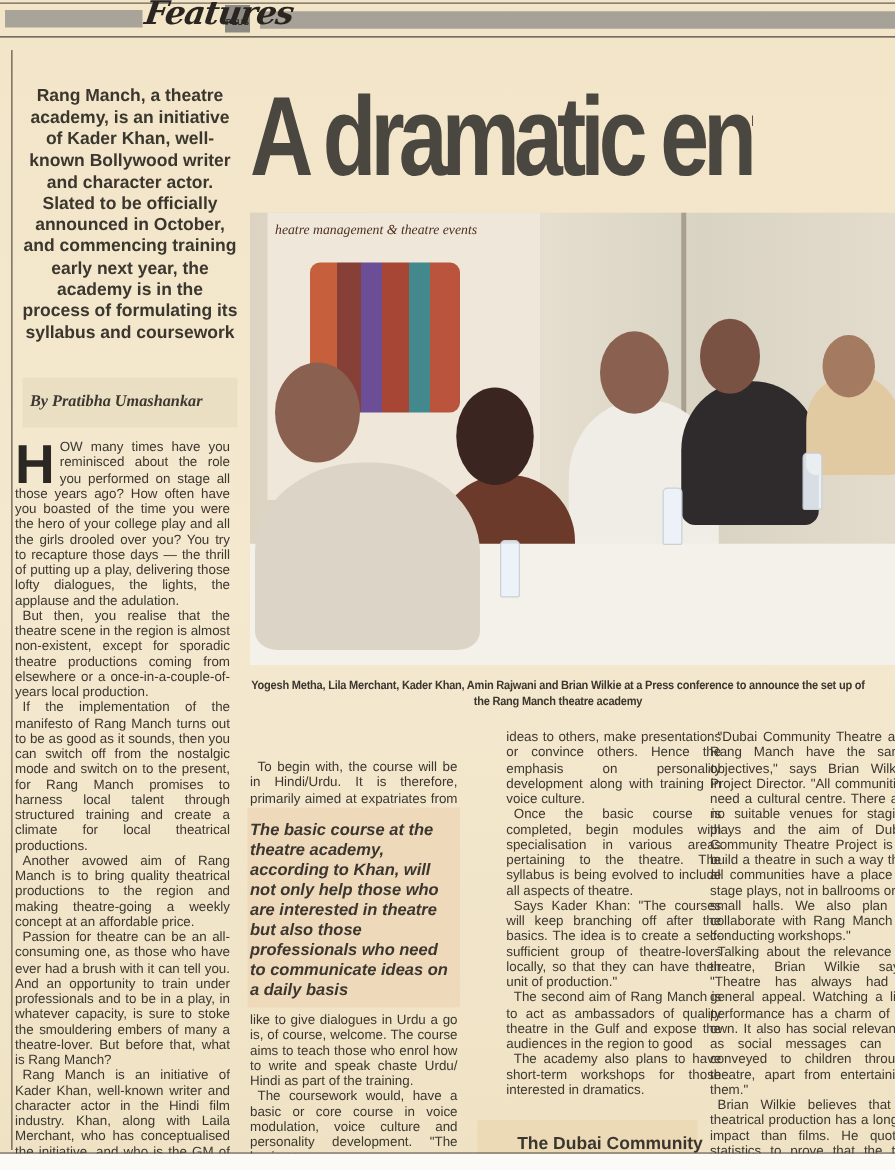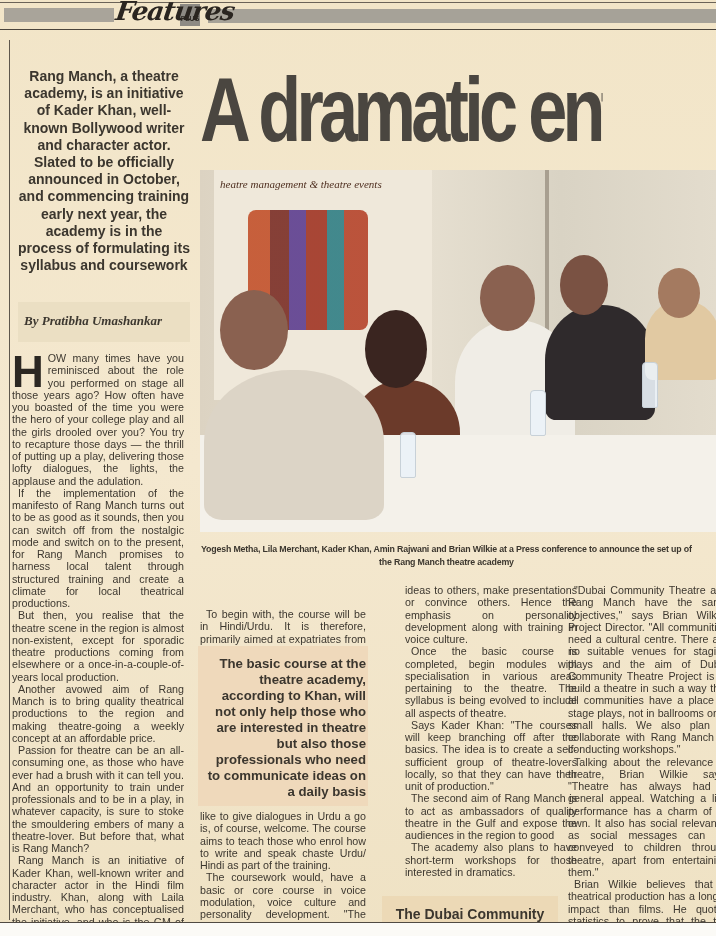--- a/index.html
+++ b/index.html
@@ -62,24 +62,24 @@
   .col2 { left:200px; top:608px; width:166px; }
   .col2b { left:200px; top:810px; width:166px; }
   .col3 { left:405px; top:584px; width:172px; }
   .col4 { left:568px; top:584px; width:160px; }
   .clip4 { position:absolute; left:568px; top:584px; width:148px; height:340px; overflow:hidden; }
   .clip4 .col4 { left:0; top:0; }
 
   .dropcap { float:left; font-weight:bold; font-size:44px; line-height:36px; margin:2px 4px -2px 0; color:#2b2722; font-family:"Liberation Sans", sans-serif; }
 
   .pullquote-box { position:absolute; left:198px; top:646px; width:170px; height:160px; background:#efd9bb; }
-  .pullquote { position:absolute; left:200px; top:656px; width:166px; text-align:right; font-weight:bold; font-size:13.2px; line-height:16px; color:#3b362e; }
+  .pullquote { position:absolute; left:200px; top:656px; width:166px; text-align:left; font-weight:bold; font-size:13.2px; line-height:16px; color:#3b362e;font-style:italic; }
 
   .pull2-box { position:absolute; left:382px; top:896px; width:176px; height:40px; background:#ecd9b6; }
-  .pull2 { position:absolute; left:382px; top:906px; width:176px; text-align:center; font-weight:bold; font-size:14px; color:#3b362e; }
+  .pull2 { position:absolute; left:400px; top:906px; width:176px; text-align:center; font-weight:bold; font-size:14px; color:#3b362e; }
 
   .bottom-rule { position:absolute; left:0; right:0; top:922px; height:1px; background:#504a42; }
   .bottom-white { position:absolute; left:0; right:0; top:923px; height:13px; background:#fbfaf6; }
 </style>
 </head>
 <body>
 
 <div class="page">
 
   <div class="mast">
@@ -119,22 +119,22 @@
     <div class="person p1h"></div>
     <div class="bottle" style="left:200px;top:262px;"></div>
     <div class="bottle" style="left:330px;top:220px;"></div>
     <div class="bottle" style="left:442px;top:192px;"></div>
   </div>
 
   <div class="caption">Yogesh Metha, Lila Merchant, Kader Khan, Amin Rajwani and Brian Wilkie at a Press conference to announce the set up of the Rang Manch theatre academy</div>
 
   <div class="col col1">
     <p class="first"><span class="dropcap">H</span><span>OW many times have you reminisced about the role you performed on stage all those years ago? How often have you boasted of the time you were the hero of your college play and all the girls drooled over you? You try to recapture those days — the thrill of putting up a play, delivering those lofty dialogues, the lights, the applause and the adulation.</span></p>
+    <p>But then, you realise that the theatre scene in the region is almost non-existent, except for sporadic theatre productions coming from elsewhere or a once-in-a-couple-of-years local production.</p>
     <p>If the implementation of the manifesto of Rang Manch turns out to be as good as it sounds, then you can switch off from the nostalgic mode and switch on to the present, for Rang Manch promises to harness local talent through structured training and create a climate for local theatrical productions.</p>
-    <p>But then, you realise that the theatre scene in the region is almost non-existent, except for sporadic theatre productions coming from elsewhere or a once-in-a-couple-of-years local production.</p>
     <p>Another avowed aim of Rang Manch is to bring quality theatrical productions to the region and making theatre-going a weekly concept at an affordable price.</p>
     <p>Passion for theatre can be an all-consuming one, as those who have ever had a brush with it can tell you. And an opportunity to train under professionals and to be in a play, in whatever capacity, is sure to stoke the smouldering embers of many a theatre-lover. But before that, what is Rang Manch?</p>
     <p>Rang Manch is an initiative of Kader Khan, well-known writer and character actor in the Hindi film industry. Khan, along with Laila Merchant, who has conceptualised the initiative, and who is the GM of the company, has set up Rang</p>
   </div>
 
   <div class="col col2">
     <p>To begin with, the course will be in Hindi/Urdu. It is therefore, primarily aimed at expatriates from the sub-continent. Anyone else who would</p>
   </div>
 
   <div class="pullquote-box"></div>

